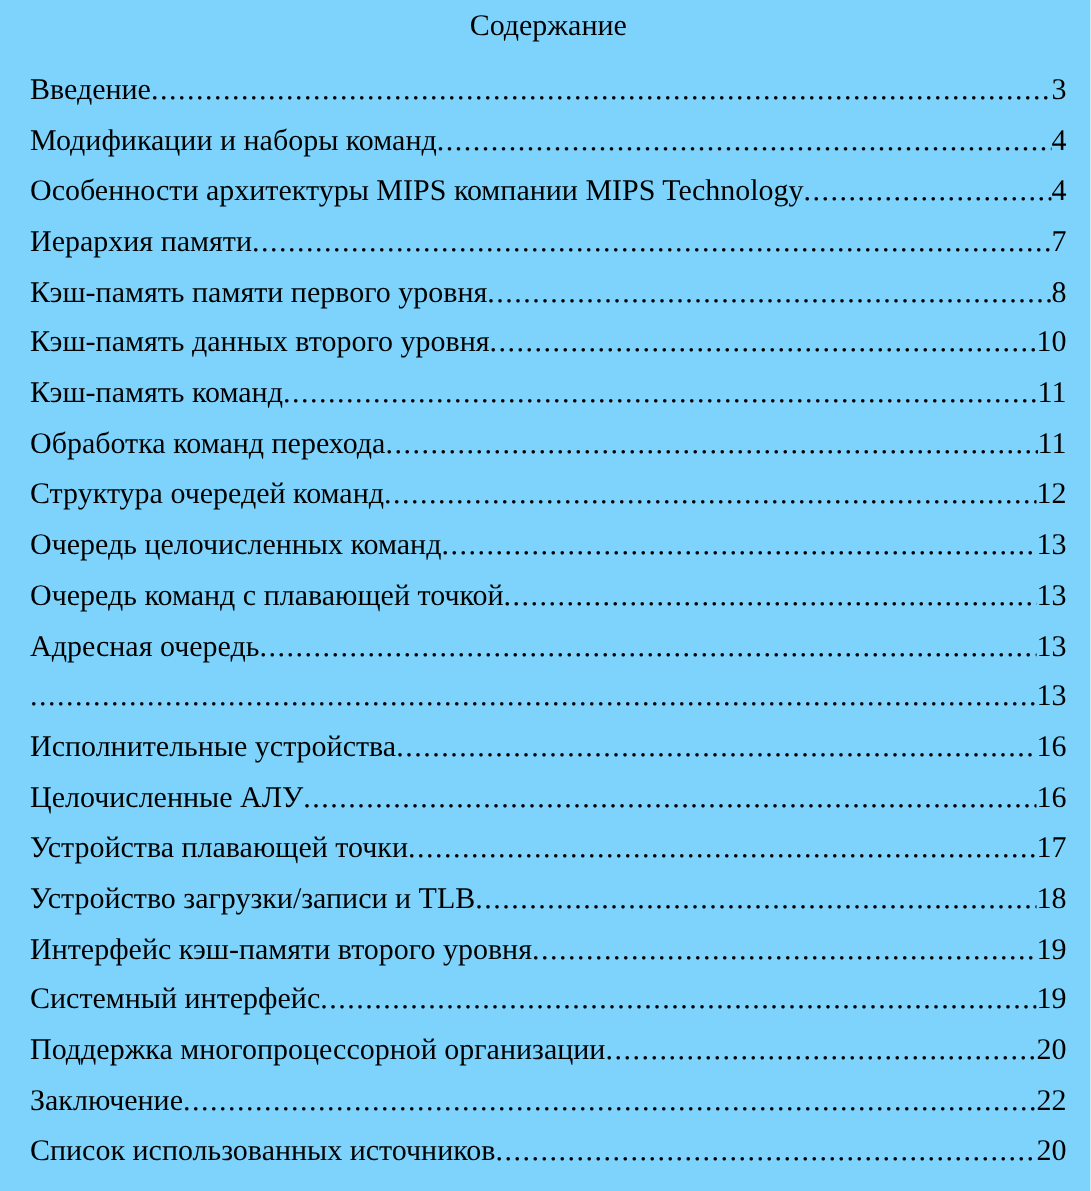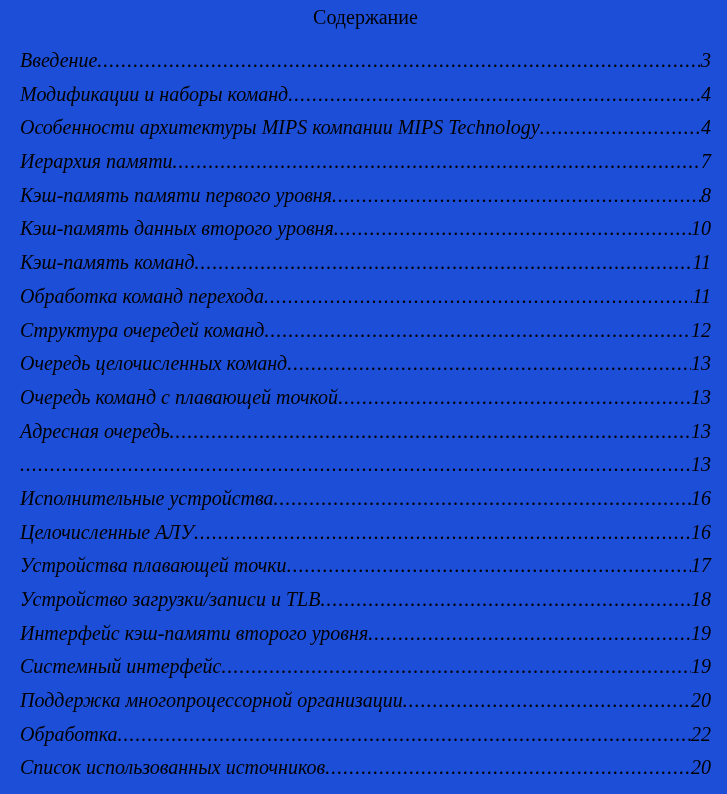--- a/index.html
+++ b/index.html
@@ -4,44 +4,43 @@
 <style>
   html, body {
     margin: 0;
     padding: 0;
     background: #ffffff;
   }
   .page {
     width: 727px;
     height: 794px;
     box-sizing: border-box;
-    background: #1d4ed8;
+    background: #7dd3fc;
     color: #000000;
     font-family: "Liberation Serif", "DejaVu Serif", serif;
     font-size: 20px;
     padding: 5px 16px 0 20px;
     overflow: hidden;
   }
   .doc-title {
     text-align: center;
     font-size: 20px;
     font-weight: normal;
     margin: 0;
     line-height: 24px;
   }
   .toc {
     margin-top: 15px;
   }
   .toc-row {
     display: flex;
-    align-items: center;
+    align-items: flex-end;
     height: 33.7px;
     line-height: 33.7px;
     white-space: nowrap;
-    font-style: italic;
   }
   .toc-label {
     flex-shrink: 0;
   }
   .toc-leader {
     flex: 1 1 auto;
     overflow: hidden;
     white-space: nowrap;
     letter-spacing: 1px;
     min-width: 0;
@@ -154,21 +153,21 @@
       <span class="toc-label">Системный интерфейс</span>
       <span class="toc-leader"></span>
       <span class="toc-page">19</span>
     </div>
     <div class="toc-row">
       <span class="toc-label">Поддержка многопроцессорной организации</span>
       <span class="toc-leader"></span>
       <span class="toc-page">20</span>
     </div>
     <div class="toc-row">
-      <span class="toc-label">Обработка</span>
+      <span class="toc-label">Заключение</span>
       <span class="toc-leader"></span>
       <span class="toc-page">22</span>
     </div>
     <div class="toc-row">
       <span class="toc-label">Список использованных источников</span>
       <span class="toc-leader"></span>
       <span class="toc-page">20</span>
     </div>
   </div>
 </div>

